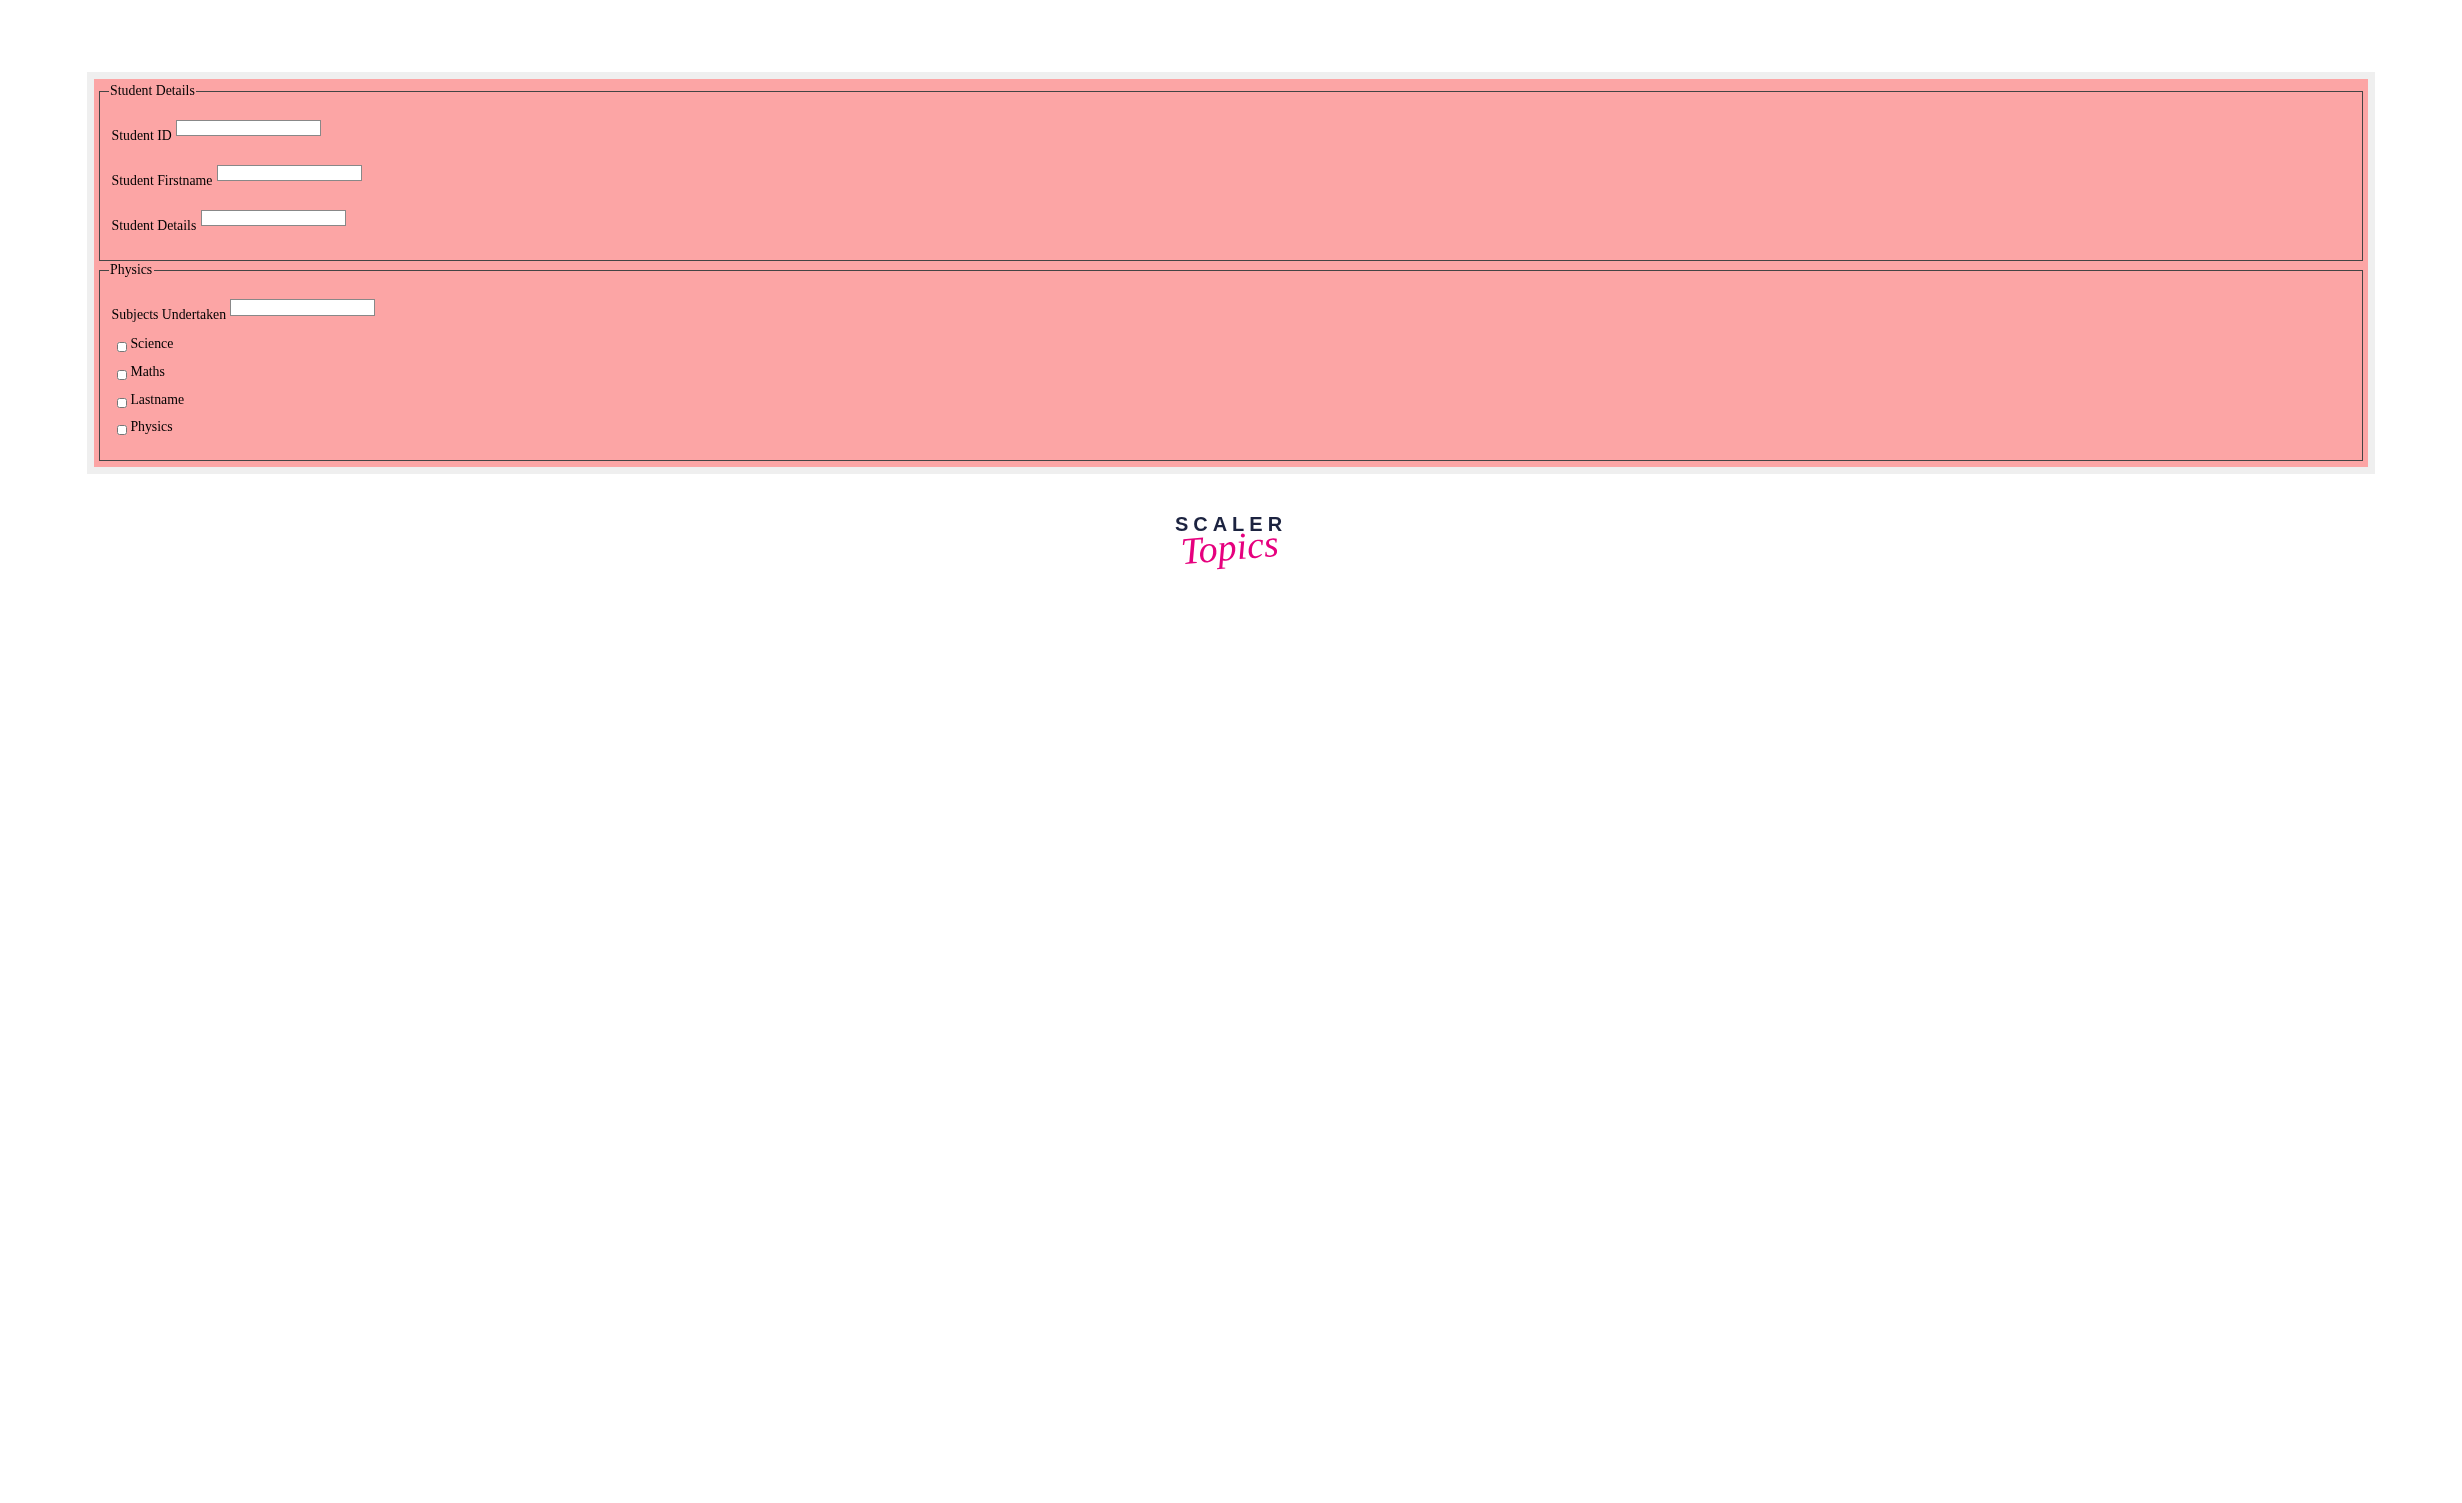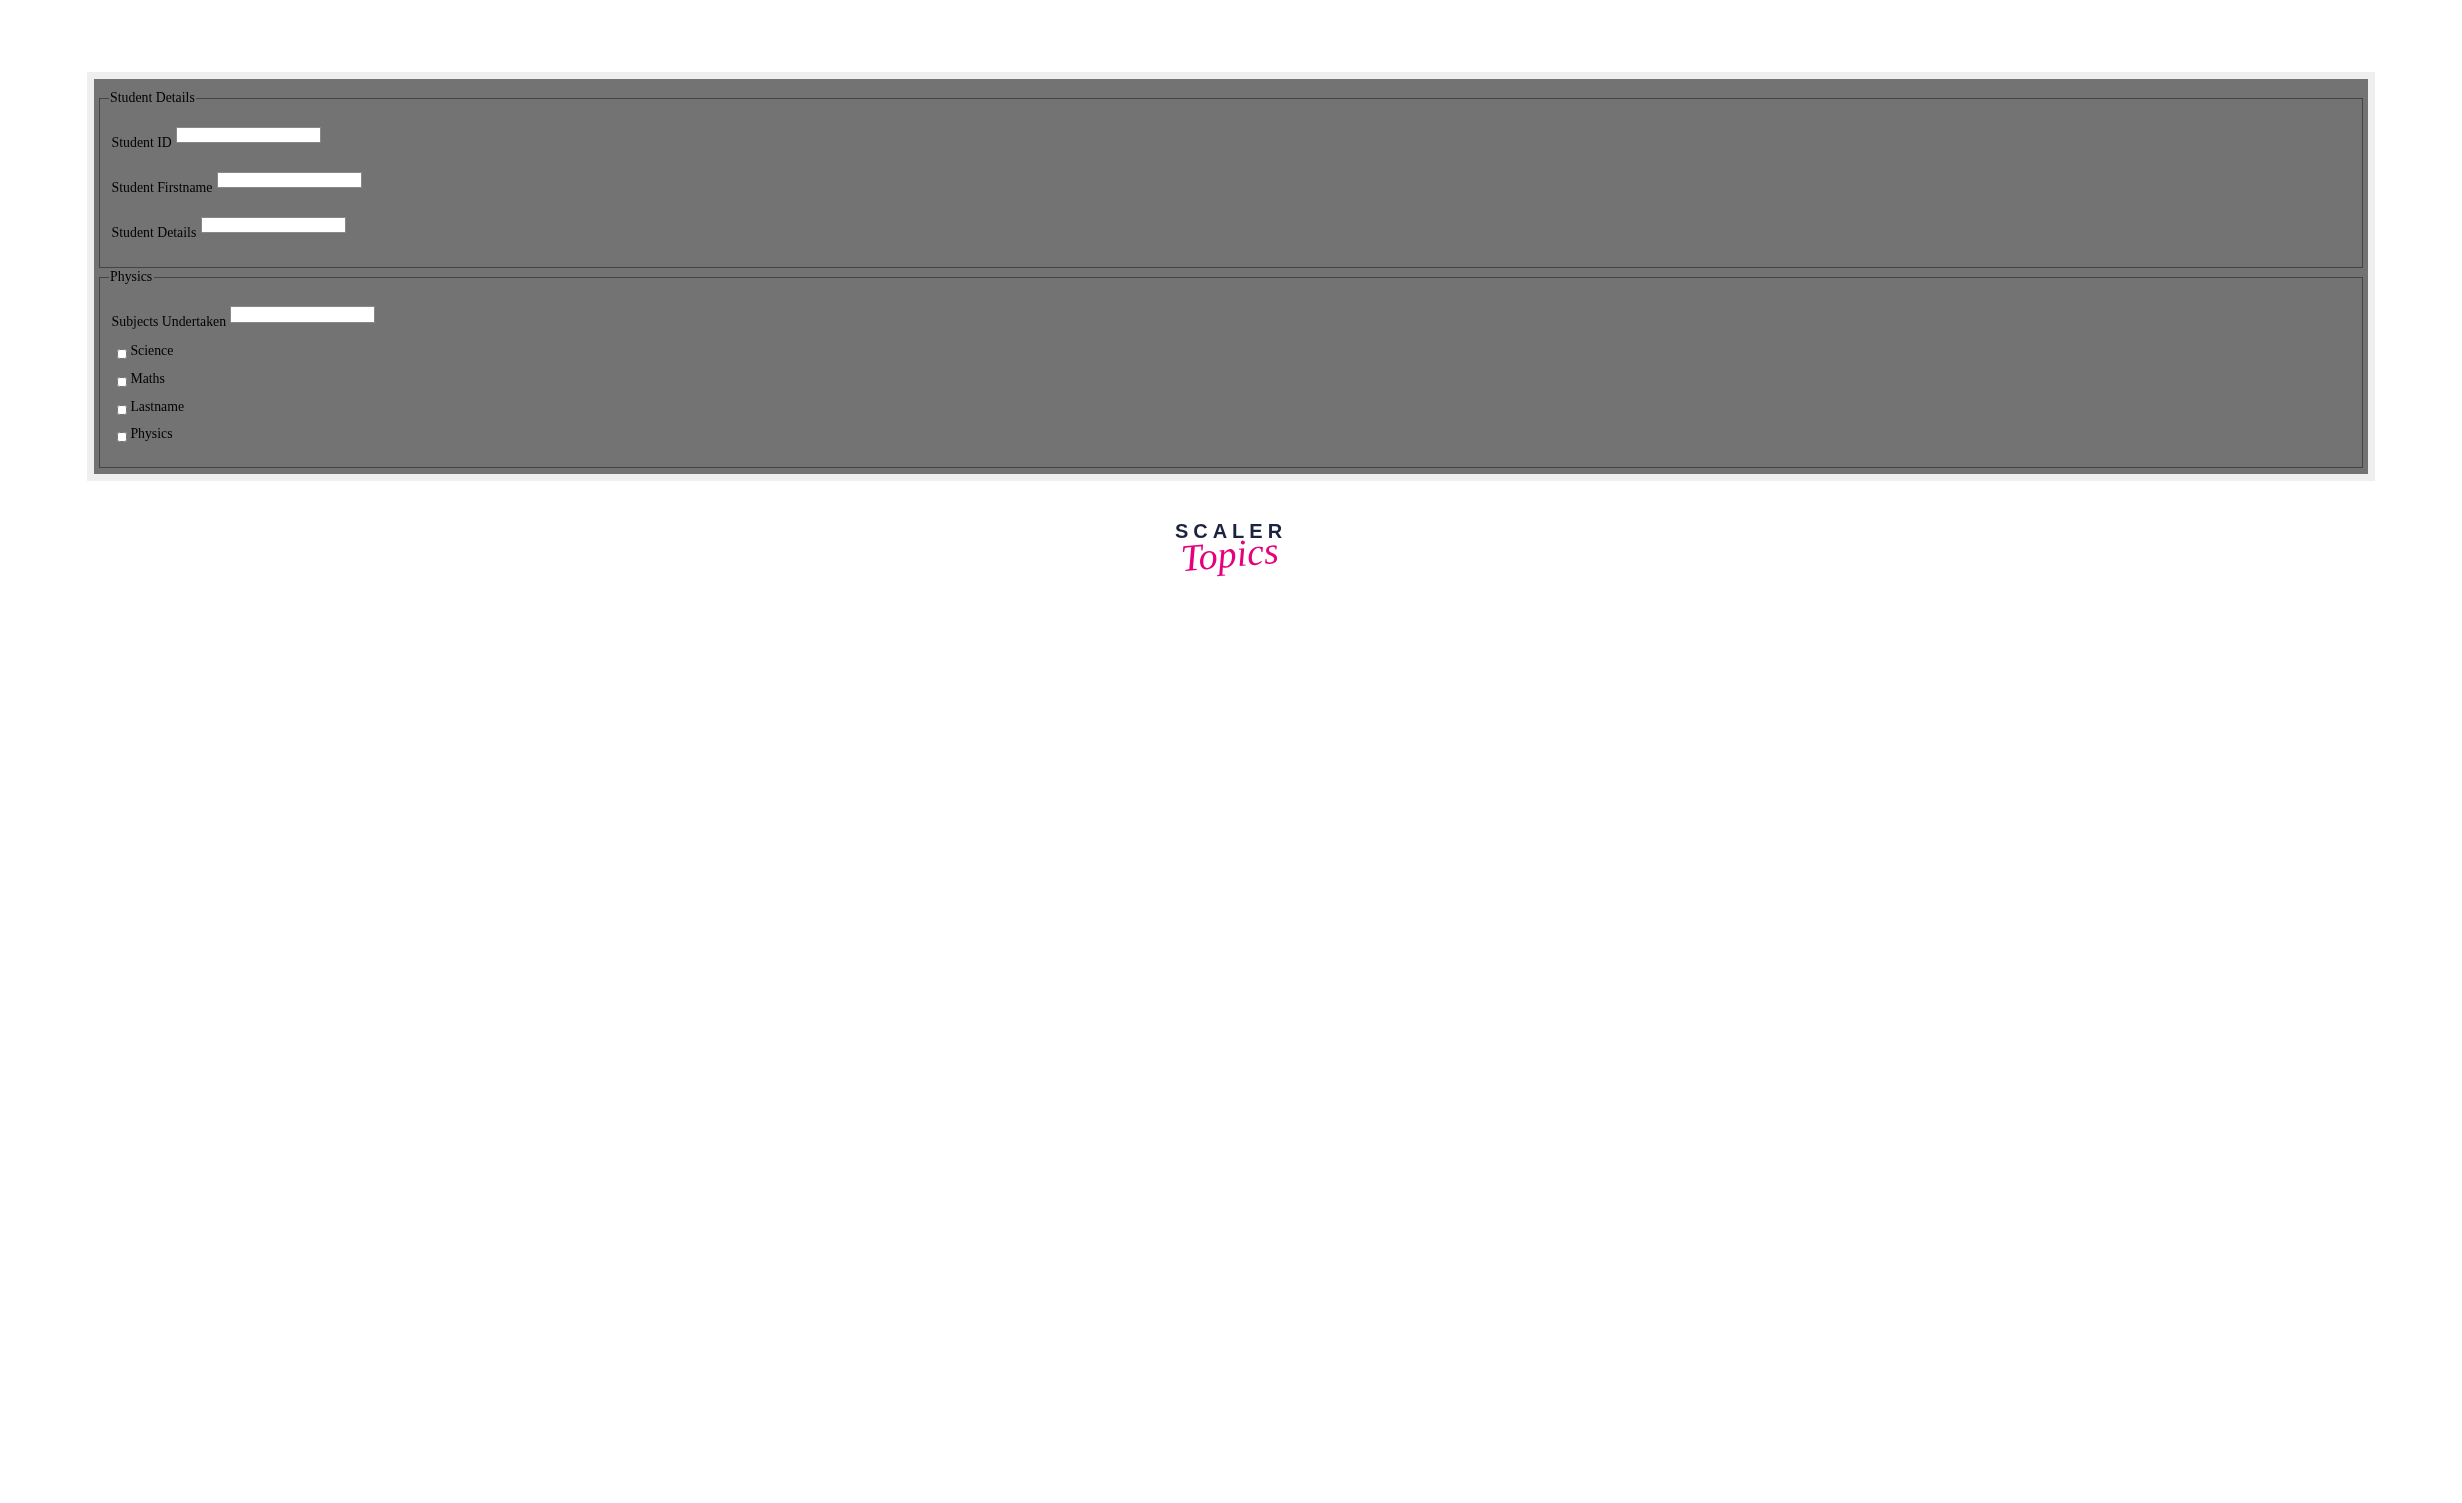--- a/index.html
+++ b/index.html
@@ -9,22 +9,22 @@
       margin: 0;
       padding: 0;
       font-family: "Times New Roman", Times, serif;
       background: #fff;
     }
     .page {
       padding: 72px 87px 29px 87px;
     }
     .form-container {
       border: 7.2px solid #efefef;
-      padding: 11px 5px 5px 5px;
-      background: #737373;
+      padding: 4px 5px 5px 5px;
+      background: #fca5a5;
     }
     fieldset {
       border: 1.1px solid #444;
       margin: 0 0 1.4px 0;
       padding: 4.3px 8.7px 13px 8.7px;
     }
     legend {
       font-size: 13.8px;
       padding: 0 1.4px;
       color: #000;

